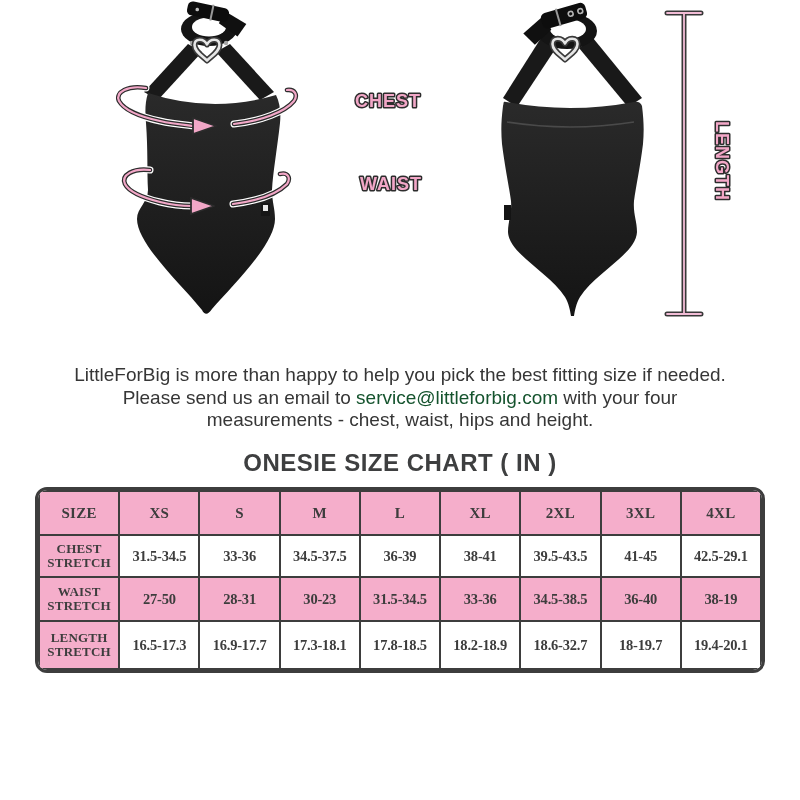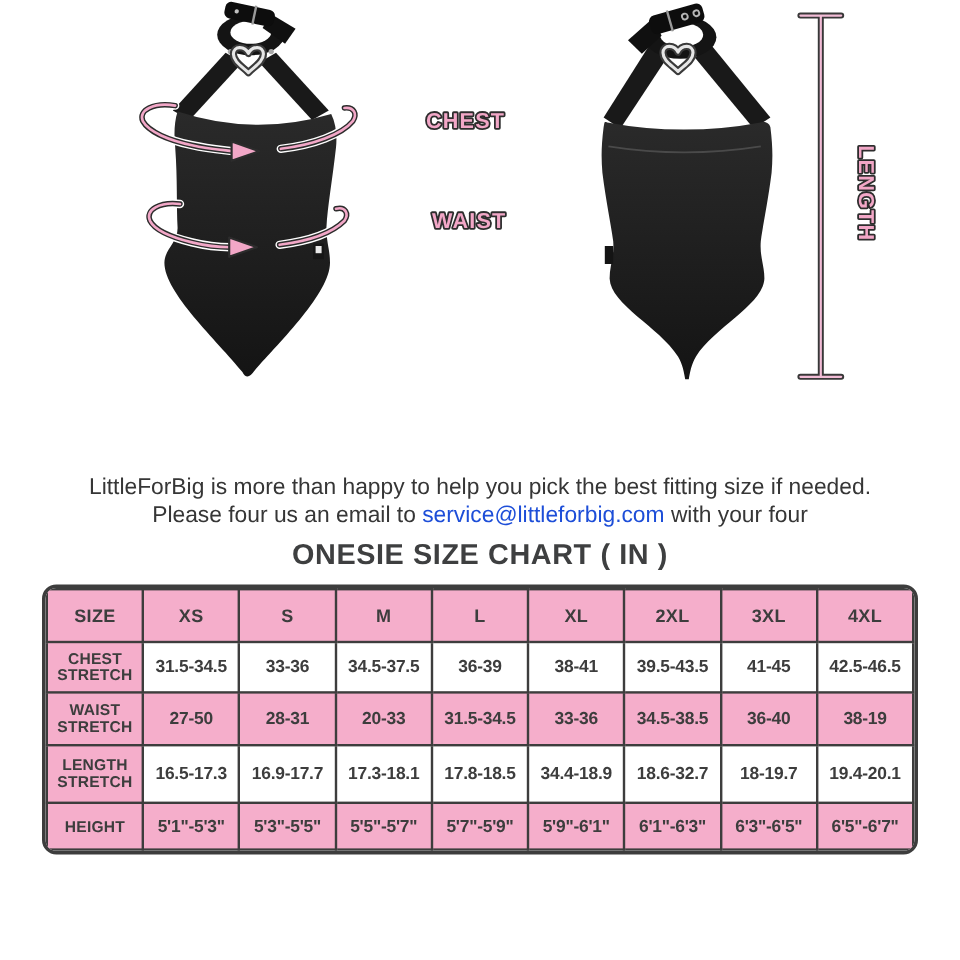--- a/index.html
+++ b/index.html
@@ -8,35 +8,36 @@
     font-family:"Liberation Sans", sans-serif;overflow:hidden;
   }
   .diagram{position:absolute;left:0;top:0;}
   .diagram text{
     font-family:"Liberation Sans", sans-serif;font-weight:bold;
     paint-order:stroke;stroke:#2d2d2d;stroke-width:3px;stroke-linejoin:round;
     fill:#f2a7c7;letter-spacing:1px;font-size:18px;
   }
   .help{
     position:absolute;left:0;top:364px;width:800px;text-align:center;
-    font-size:19px;line-height:22.5px;color:#363636;margin-top:32px;
-  }
-  .email{color:#1d4ed8;}
+    font-size:19px;line-height:22.5px;color:#363636;
+  }
+  .email{color:#14532d;}
   .chart-title{
     position:absolute;left:0;top:449px;width:800px;text-align:center;
     font-size:24px;font-weight:bold;letter-spacing:.5px;color:#3e3f40;
   }
   .table-wrap{
     position:absolute;left:35px;top:487px;width:730px;
     border:3px solid #3d3d3d;border-radius:12px;overflow:hidden;
     box-sizing:border-box;background:#fff;
   }
   table.size-chart{
     width:100%;border-collapse:collapse;table-layout:fixed;
     color:#3d3d3d;
+    font-family:Liberation Serif, serif;
   }
   table.size-chart th,table.size-chart td{
     border:2px solid #3d3d3d;text-align:center;vertical-align:middle;
     padding:0;background:#ffffff;
   }
   table.size-chart tr:nth-child(1){height:44px;}
   table.size-chart tr:nth-child(2){height:42px;}
   table.size-chart tr:nth-child(3){height:44px;}
   table.size-chart tr:nth-child(4){height:48px;}
   table.size-chart tr:nth-child(5){height:39px;}
@@ -160,21 +161,22 @@
       <path d="M 667 13 L 701 13 M 684 13 L 684 314 M 667 314 L 701 314" stroke="#f2bcd6" stroke-width="1.8"></path>
     </g>
 
     <text x="388" y="107" text-anchor="middle">CHEST</text>
     <text x="391" y="190" text-anchor="middle">WAIST</text>
     <text x="716" y="161" text-anchor="middle" transform="rotate(90 716 161)">LENGTH</text>
   </svg>
 
   <div class="help">
     <div>LittleForBig is more than happy to help you pick the best fitting size if needed.</div>
-    <div><span>Please four us an email to </span><span class="email">service@littleforbig.com</span><span> with your four</span></div>
+    <div><span>Please send us an email to </span><span class="email">service@littleforbig.com</span><span> with your four</span></div>
+    <div>measurements - chest, waist, hips and height.</div>
   </div>
 
   <div class="chart-title">ONESIE SIZE CHART ( IN )</div>
 
   <div class="table-wrap">
     <table class="size-chart">
       <tbody>
           <tr>
         <th class="pink">SIZE</th>
         <th class="pink">XS</th>
@@ -191,59 +193,46 @@
           <span class="label-line">CHEST</span>
           <span class="label-line">STRETCH</span>
         </th>
         <td>31.5-34.5</td>
         <td>33-36</td>
         <td>34.5-37.5</td>
         <td>36-39</td>
         <td>38-41</td>
         <td>39.5-43.5</td>
         <td>41-45</td>
-        <td>42.5-46.5</td>
+        <td>42.5-29.1</td>
       </tr>
       <tr>
         <th class="pink row-label">
           <span class="label-line">WAIST</span>
           <span class="label-line">STRETCH</span>
         </th>
         <td class="pink">27-50</td>
         <td class="pink">28-31</td>
-        <td class="pink">20-33</td>
+        <td class="pink">30-23</td>
         <td class="pink">31.5-34.5</td>
         <td class="pink">33-36</td>
         <td class="pink">34.5-38.5</td>
         <td class="pink">36-40</td>
         <td class="pink">38-19</td>
       </tr>
       <tr>
         <th class="pink row-label">
           <span class="label-line">LENGTH</span>
           <span class="label-line">STRETCH</span>
         </th>
         <td>16.5-17.3</td>
         <td>16.9-17.7</td>
         <td>17.3-18.1</td>
         <td>17.8-18.5</td>
-        <td>34.4-18.9</td>
+        <td>18.2-18.9</td>
         <td>18.6-32.7</td>
         <td>18-19.7</td>
         <td>19.4-20.1</td>
-      </tr>
-      <tr>
-        <th class="pink row-label">
-          <span class="label-line">HEIGHT</span>
-        </th>
-        <td class="pink">5'1"-5'3"</td>
-        <td class="pink">5'3"-5'5"</td>
-        <td class="pink">5'5"-5'7"</td>
-        <td class="pink">5'7"-5'9"</td>
-        <td class="pink">5'9"-6'1"</td>
-        <td class="pink">6'1"-6'3"</td>
-        <td class="pink">6'3"-6'5"</td>
-        <td class="pink">6'5"-6'7"</td>
       </tr>
     </tbody>
       </table>
   </div>
 </div>
 
 </body></html>

